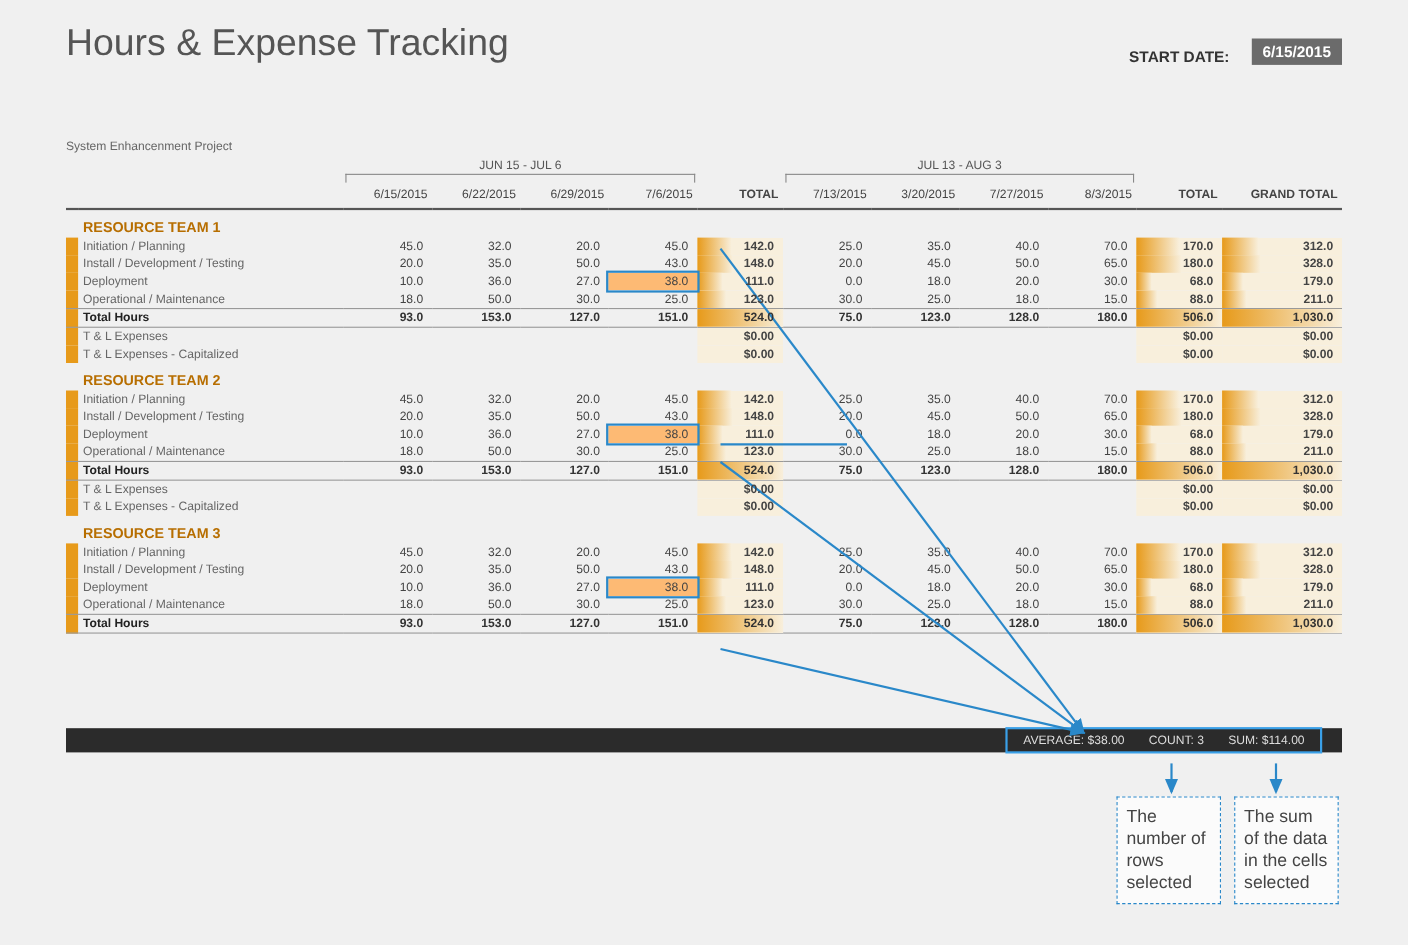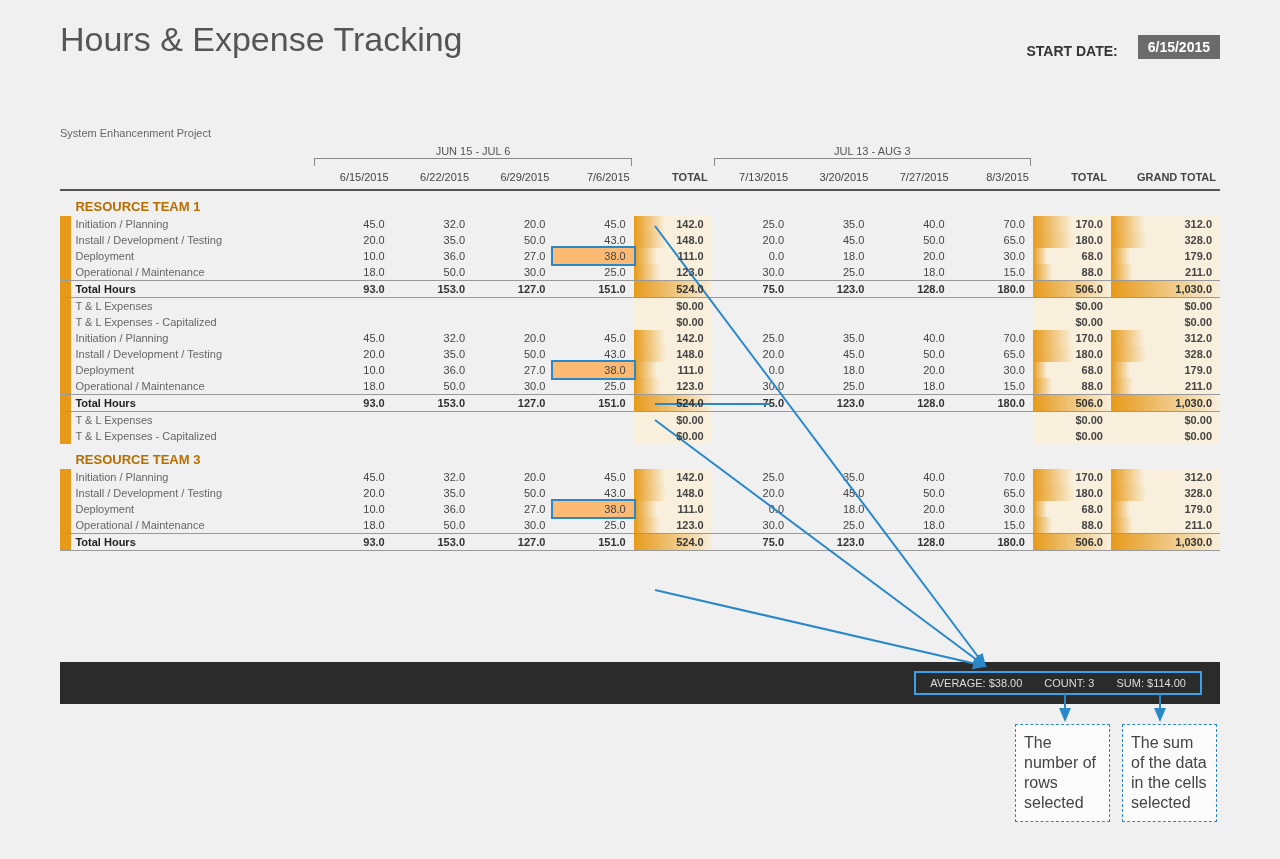--- a/index.html
+++ b/index.html
@@ -74,21 +74,21 @@
     background:#fff; border:1px solid #bbb; border-bottom:none;
     padding:2px 14px; color:#2b7a2b; font-weight:bold; margin-left:6px;
   }
   .plusbtn {
     width:20px; height:20px; border:1px solid #aaa; border-radius:50%;
     display:flex; align-items:center; justify-content:center; margin-left:18px;
     color:#666; font-size:14px;
   }
   .tri { margin-left:auto; margin-right:250px; width:0;height:0;border-top:6px solid transparent;border-bottom:6px solid transparent;border-left:8px solid #666;}
   .statusbar {
-    position:absolute; left:60px; right:60px; top:662px; height:42px;
+    position:absolute; left:60px; right:60px; top:662px; height:22px;
     background:#2b2b2b; display:flex; align-items:center; justify-content:flex-end;
     padding-right:20px; color:#ddd; font-size:11px;
   }
   .statsbox {
     outline:2px solid #3aa0e8; padding:4px 14px; display:flex; gap:22px;
   }
   .callout {
     position:absolute; border:1.5px dashed #2a88c9; background:rgba(255,255,255,0.7);
     padding:8px; font-size:16px; color:#444; line-height:1.25;
   }
@@ -273,20 +273,24 @@
             <td></td>
             <td class="totalcell"><div class="bar" style="width:0%"></div><span>$0.00</span></td>
             <td></td>
             <td></td>
             <td></td>
             <td></td>
             <td class="totalcell"><div class="bar" style="width:0%"></div><span>$0.00</span></td>
             <td class="totalcell"><div class="bar" style="width:0%"></div><span>$0.00</span></td>
           </tr>
           <tr>
+            <td></td>
+            <td class="teamname" colspan="12">RESOURCE TEAM 2</td>
+          </tr>
+          <tr>
             <td class="sidebar"></td>
             <td class="row-lbl">Initiation / Planning</td>
             <td class="num">45.0</td>
             <td class="num">32.0</td>
             <td class="num">20.0</td>
             <td class="num">45.0</td>
             <td class="totalcell"><div class="bar" style="width:40%"></div><span>142.0</span></td>
             <td class="num">25.0</td>
             <td class="num">35.0</td>
             <td class="num">40.0</td>

